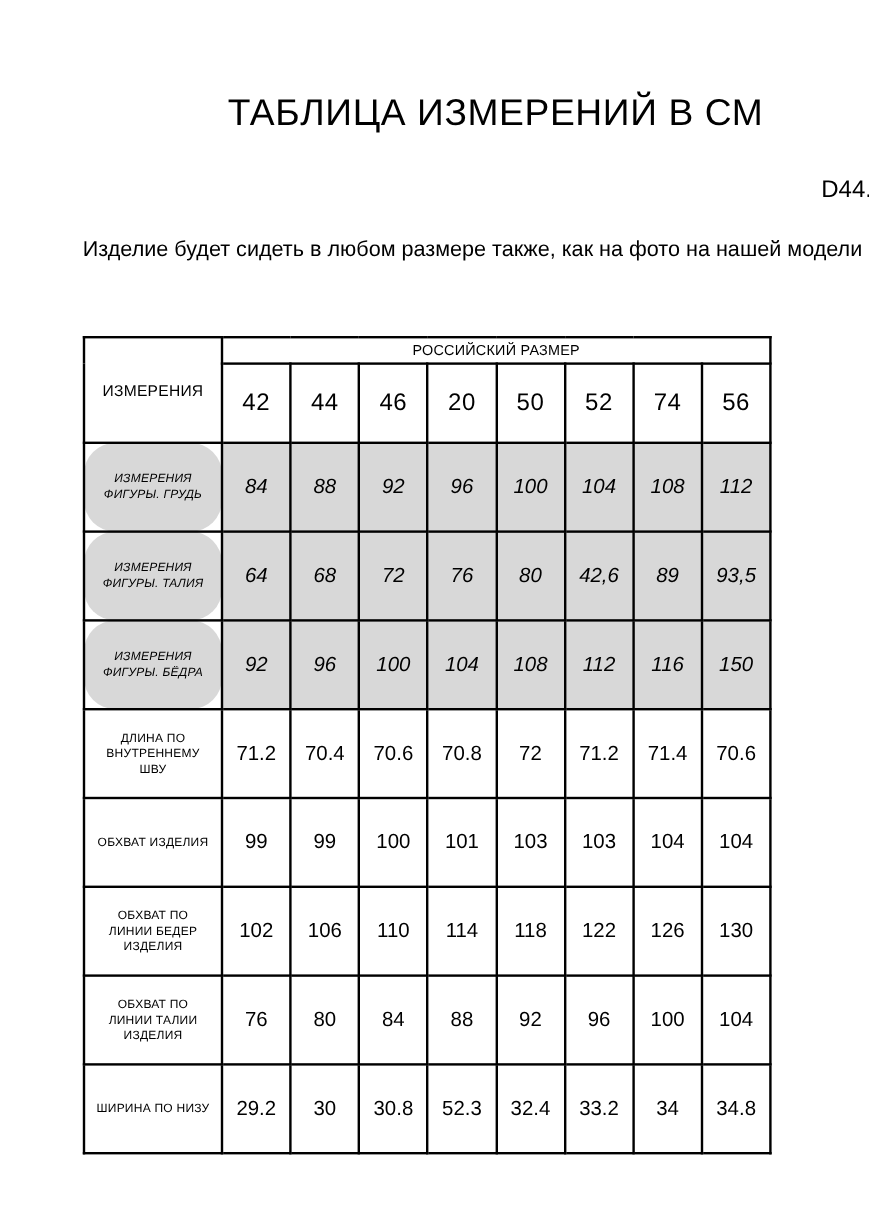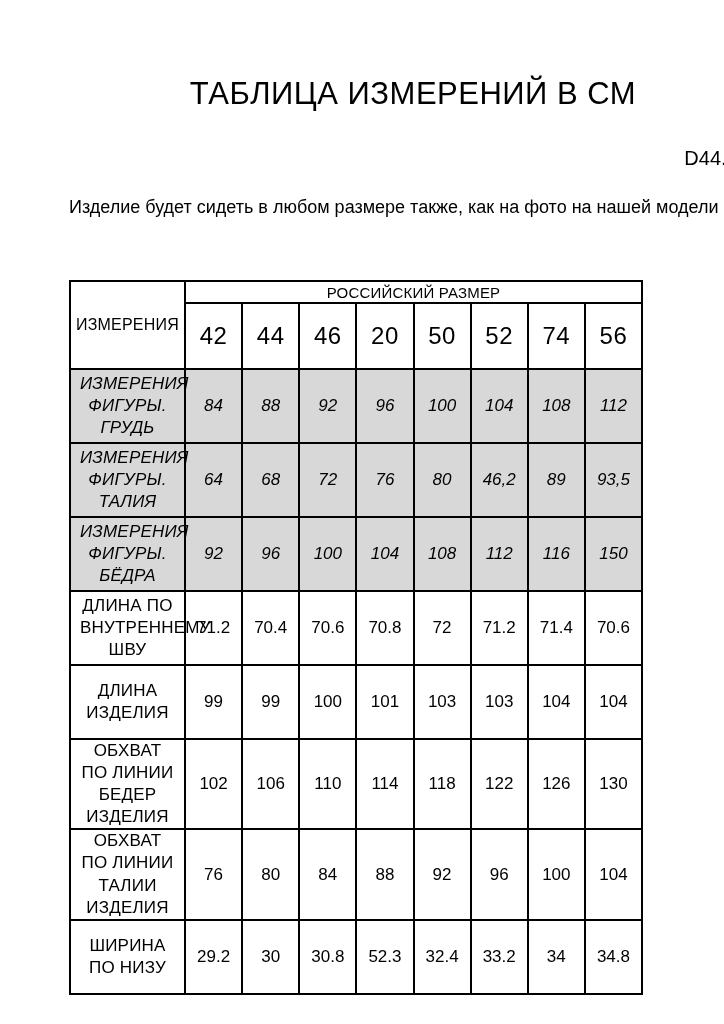--- a/index.html
+++ b/index.html
@@ -48,28 +48,29 @@
   }
   table.measure th,
   table.measure td {
     border: 2px solid #000000;
     text-align: center;
     vertical-align: middle;
     font-weight: normal;
     padding: 0;
   }
   col.col-label { width: 115px; }
-  th.corner { font-size: 16px; letter-spacing: 0.2px; }
-  th.group  { height: 22px; font-size: 15px; letter-spacing: 0.2px; }
-  th.size   { height: 66px; font-size: 24px; font-weight: 700; letter-spacing: 0.5px; }
+  th.corner { font-size: 13px; letter-spacing: 0.2px; }
+  th.group  { height: 22px; font-size: 12px; letter-spacing: 0.2px; }
+  th.size   { height: 66px; font-size: 20px; font-weight: 700; letter-spacing: 0.5px; }
   tbody th.row-label {
-    font-size: 17px;
+    font-size: 10px;
     line-height: 1.3;
     padding: 0 9px;
     letter-spacing: 0.2px;
+    border-radius: 26px;
   }
   tbody td.value { font-size: 17px; height: 74px; }
   tr.shaded { background: var(--shaded-color, #d8d8d8); }
   tr.shaded th, tr.shaded td { font-style: italic; }
 </style>
 </head>
 <body>
 
 <div class="content">
   <div class="title">ТАБЛИЦА ИЗМЕРЕНИЙ В СМ</div>
@@ -116,21 +117,21 @@
           <td class="value">108</td>
           <td class="value">112</td>
         </tr>
         <tr class="shaded">
           <th class="row-label">ИЗМЕРЕНИЯ ФИГУРЫ. ТАЛИЯ</th>
           <td class="value">64</td>
           <td class="value">68</td>
           <td class="value">72</td>
           <td class="value">76</td>
           <td class="value">80</td>
-          <td class="value">46,2</td>
+          <td class="value">42,6</td>
           <td class="value">89</td>
           <td class="value">93,5</td>
         </tr>
         <tr class="shaded">
           <th class="row-label">ИЗМЕРЕНИЯ ФИГУРЫ. БЁДРА</th>
           <td class="value">92</td>
           <td class="value">96</td>
           <td class="value">100</td>
           <td class="value">104</td>
           <td class="value">108</td>
@@ -143,21 +144,21 @@
           <td class="value">71.2</td>
           <td class="value">70.4</td>
           <td class="value">70.6</td>
           <td class="value">70.8</td>
           <td class="value">72</td>
           <td class="value">71.2</td>
           <td class="value">71.4</td>
           <td class="value">70.6</td>
         </tr>
         <tr class="">
-          <th class="row-label">ДЛИНА ИЗДЕЛИЯ</th>
+          <th class="row-label">ОБХВАТ ИЗДЕЛИЯ</th>
           <td class="value">99</td>
           <td class="value">99</td>
           <td class="value">100</td>
           <td class="value">101</td>
           <td class="value">103</td>
           <td class="value">103</td>
           <td class="value">104</td>
           <td class="value">104</td>
         </tr>
         <tr class="">

